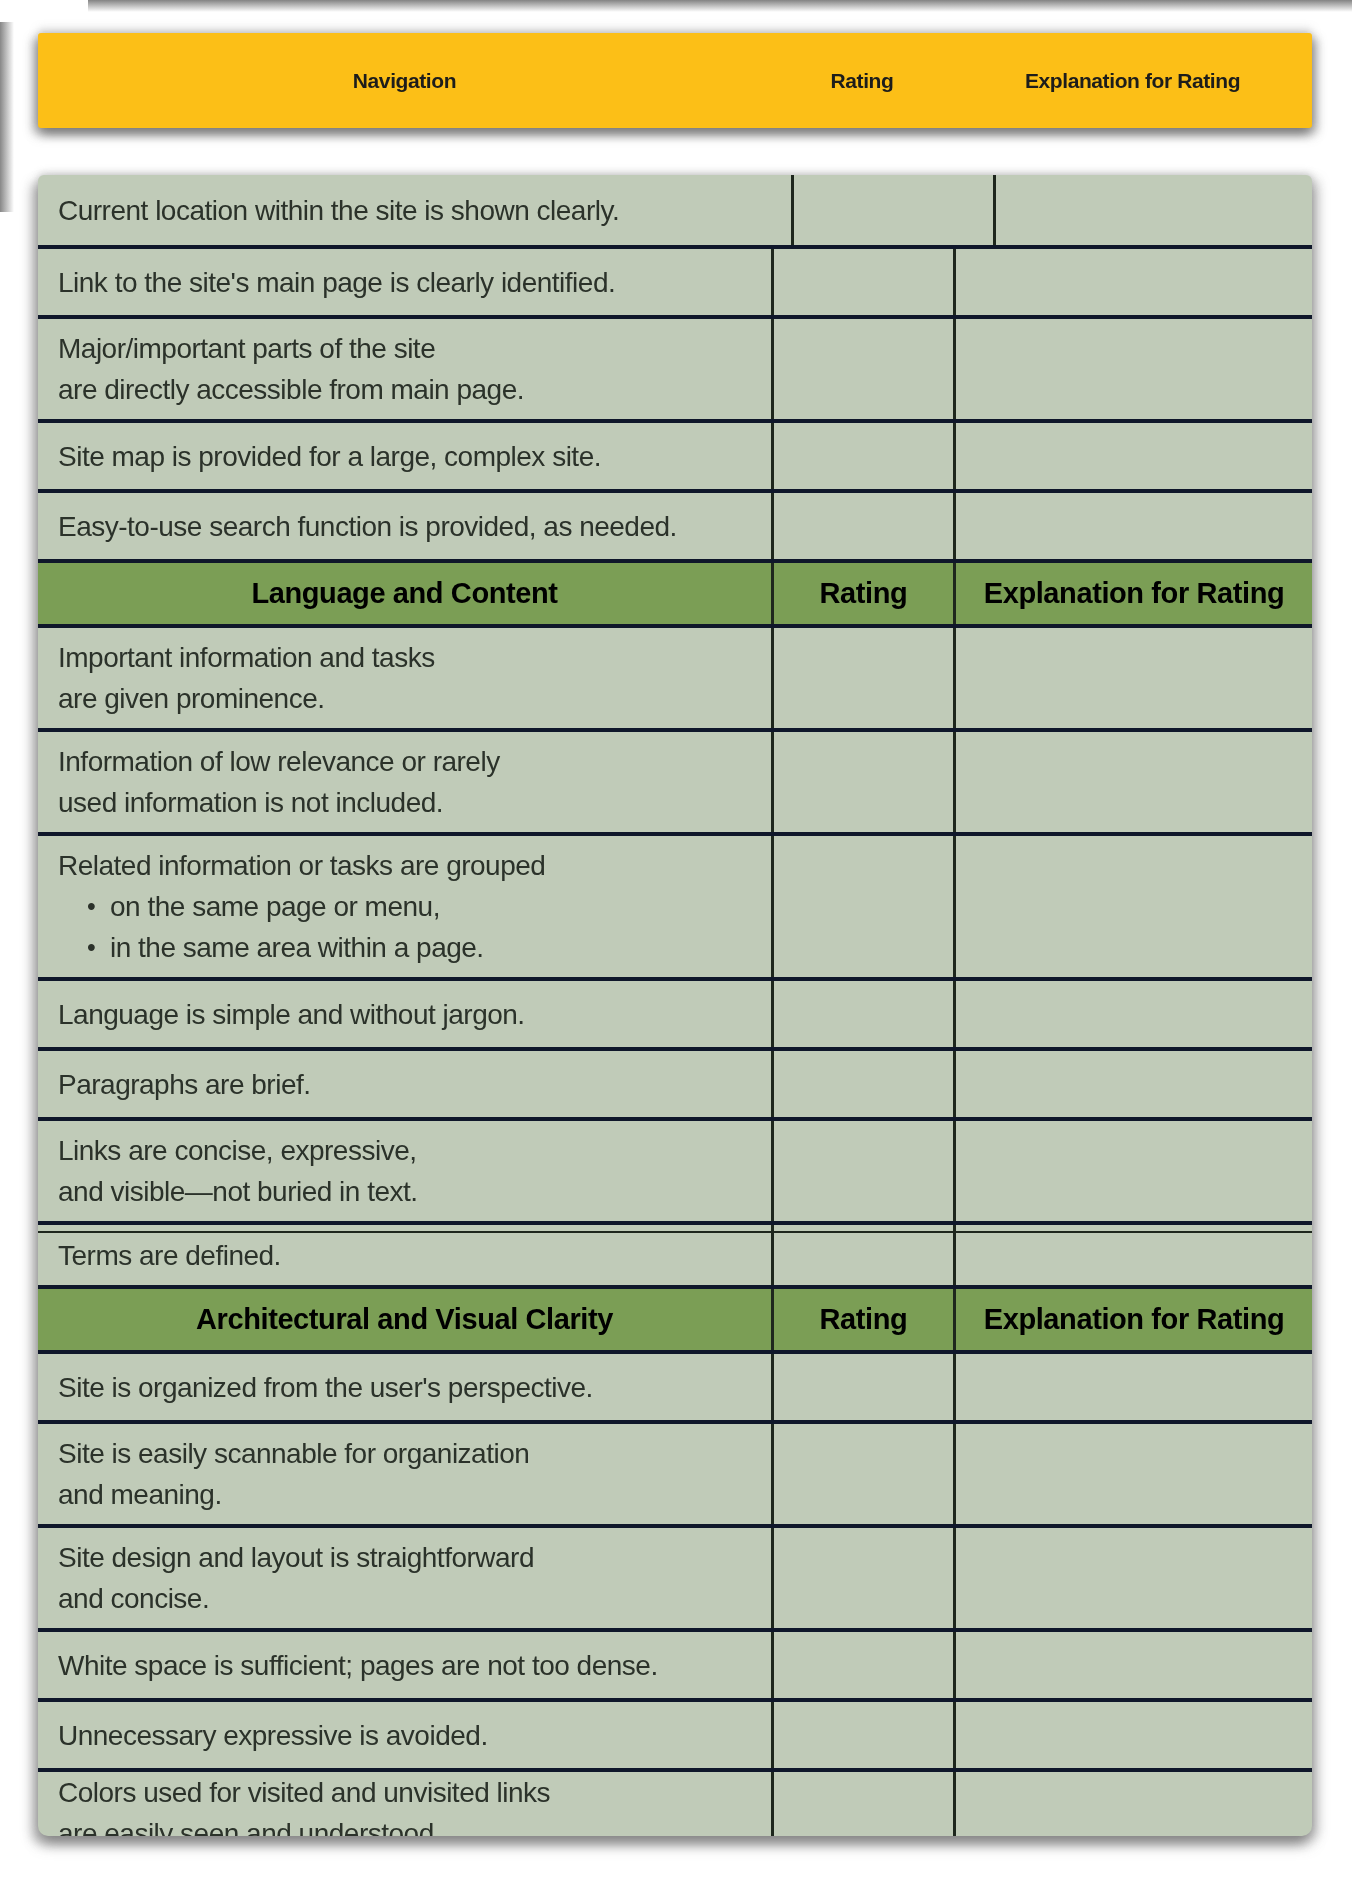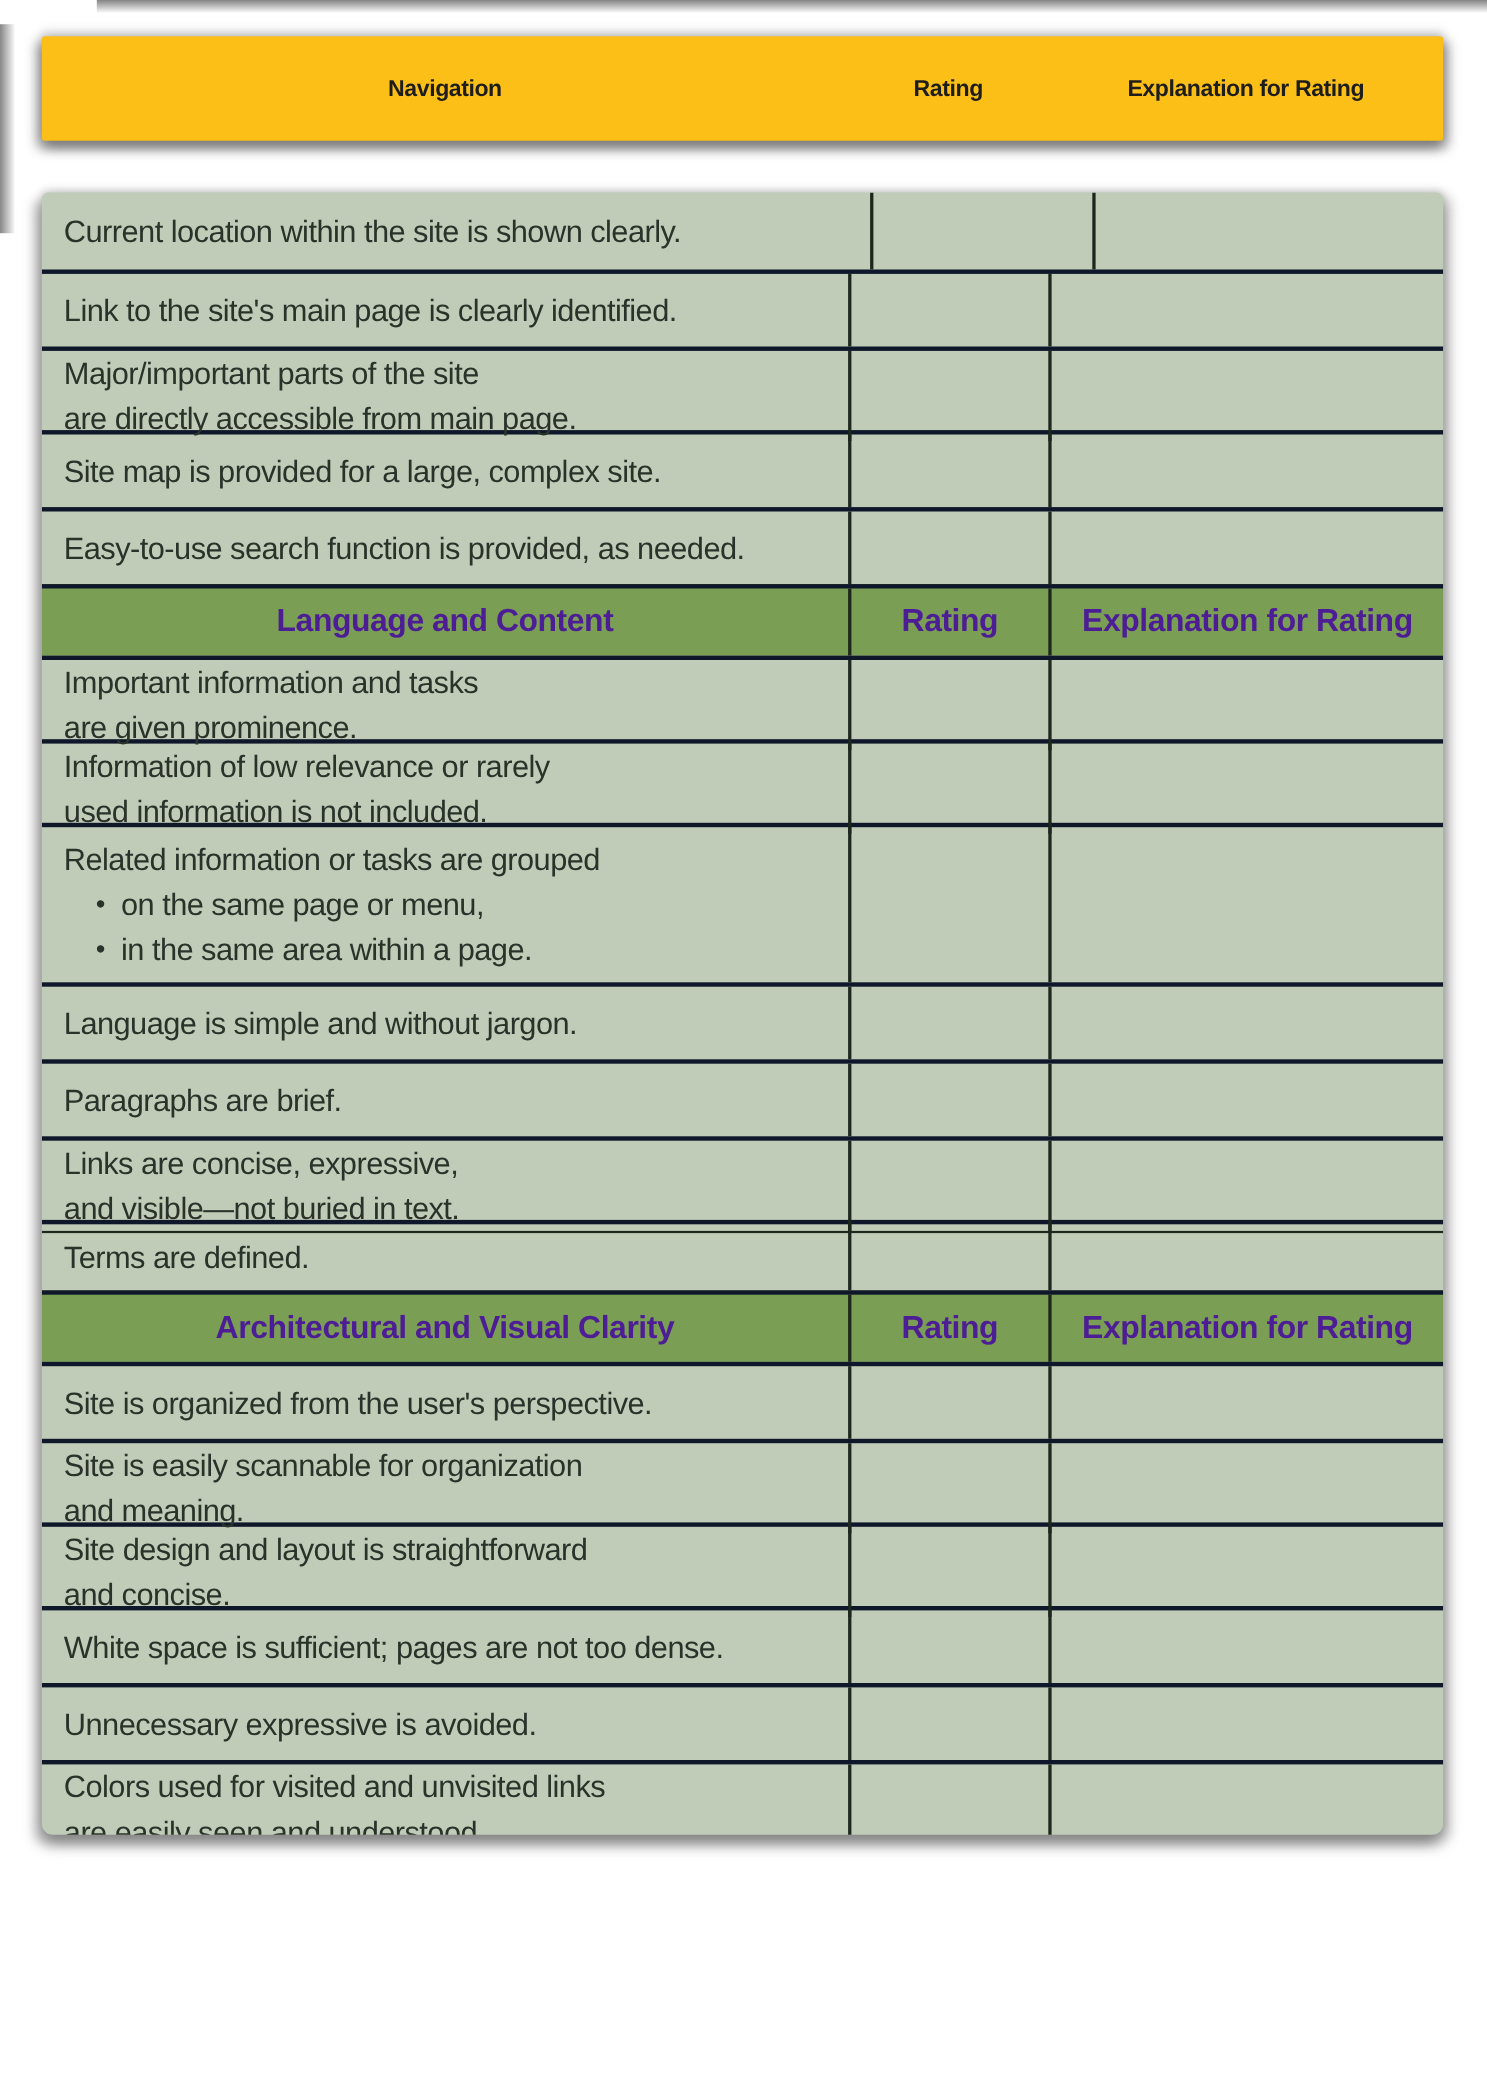--- a/index.html
+++ b/index.html
@@ -59,21 +59,21 @@
                 0 -3px 7px rgba(150,150,150,0.30);
   }
   .row {
     display: grid;
     grid-template-columns: 733px 182px 359px;
     box-sizing: border-box;
     border-top: 4px solid #0f172a;
   }
   .row:first-child { border-top: none; gap: 20px; }
   .r1  { height: 70px; }
-  .r2  { height: 76px; }
+  .r2  { height: 104px; }
   .rb  { height: 145px; }
   .t77 { height: 64px;
          background-image: linear-gradient(#1e271d, #1e271d);
          background-repeat: no-repeat;
          background-size: 100% 2px;
          background-position: 0 6px; }
   .last { height: 68px; }
   .sec { height: 65px; background: #7B9E55; align-items: center; }
 
   .cell { box-sizing: border-box; height: 100%; }
@@ -95,21 +95,21 @@
   }
   .bl::before {
     content: "\2022";
     position: absolute; left: 29px; top: 0;
     font-size: 25px; color: #2b322a;
   }
 
   .sec .cell {
     display: flex; align-items: center; justify-content: center;
     font-weight: bold; font-size: 29px; letter-spacing: -0.4px;
-    color: #4c1d95; padding: 0;
+    color: #000000; padding: 0;
   }
 </style>
 </head>
 <body>
 
 <div class="shade-top"></div>
 <div class="shade-left"></div>
 
 <div class="banner">
   <div class="b-cell">Navigation</div>

